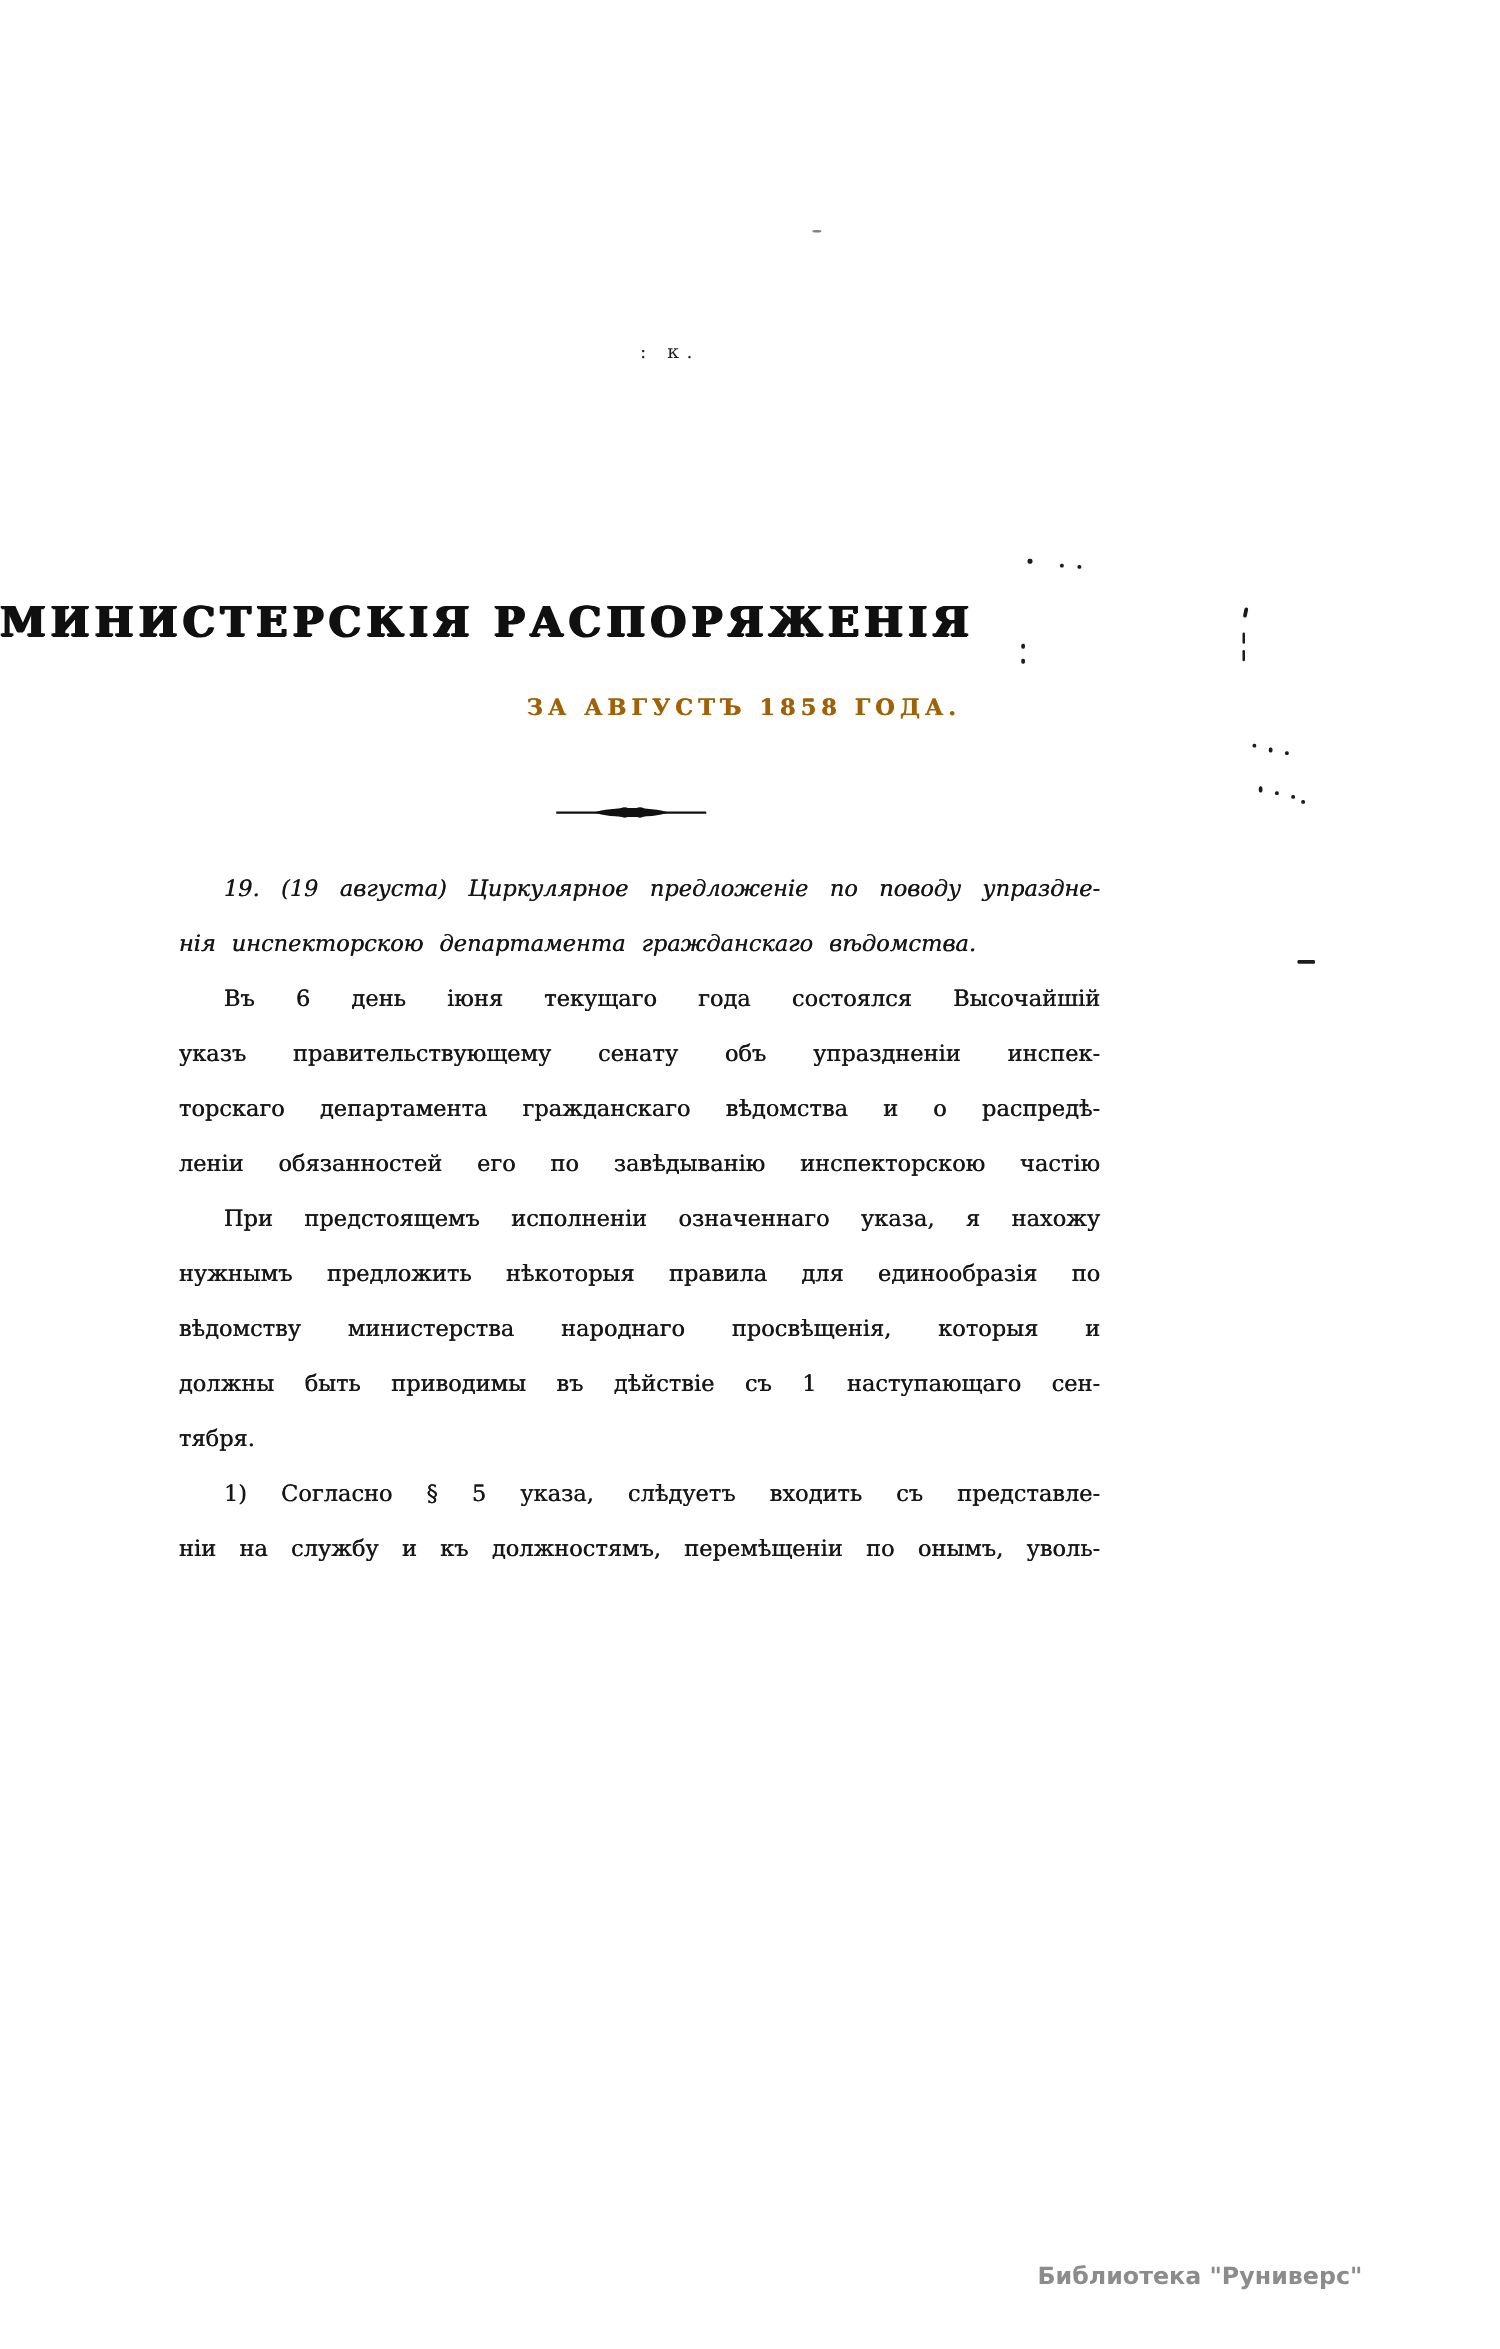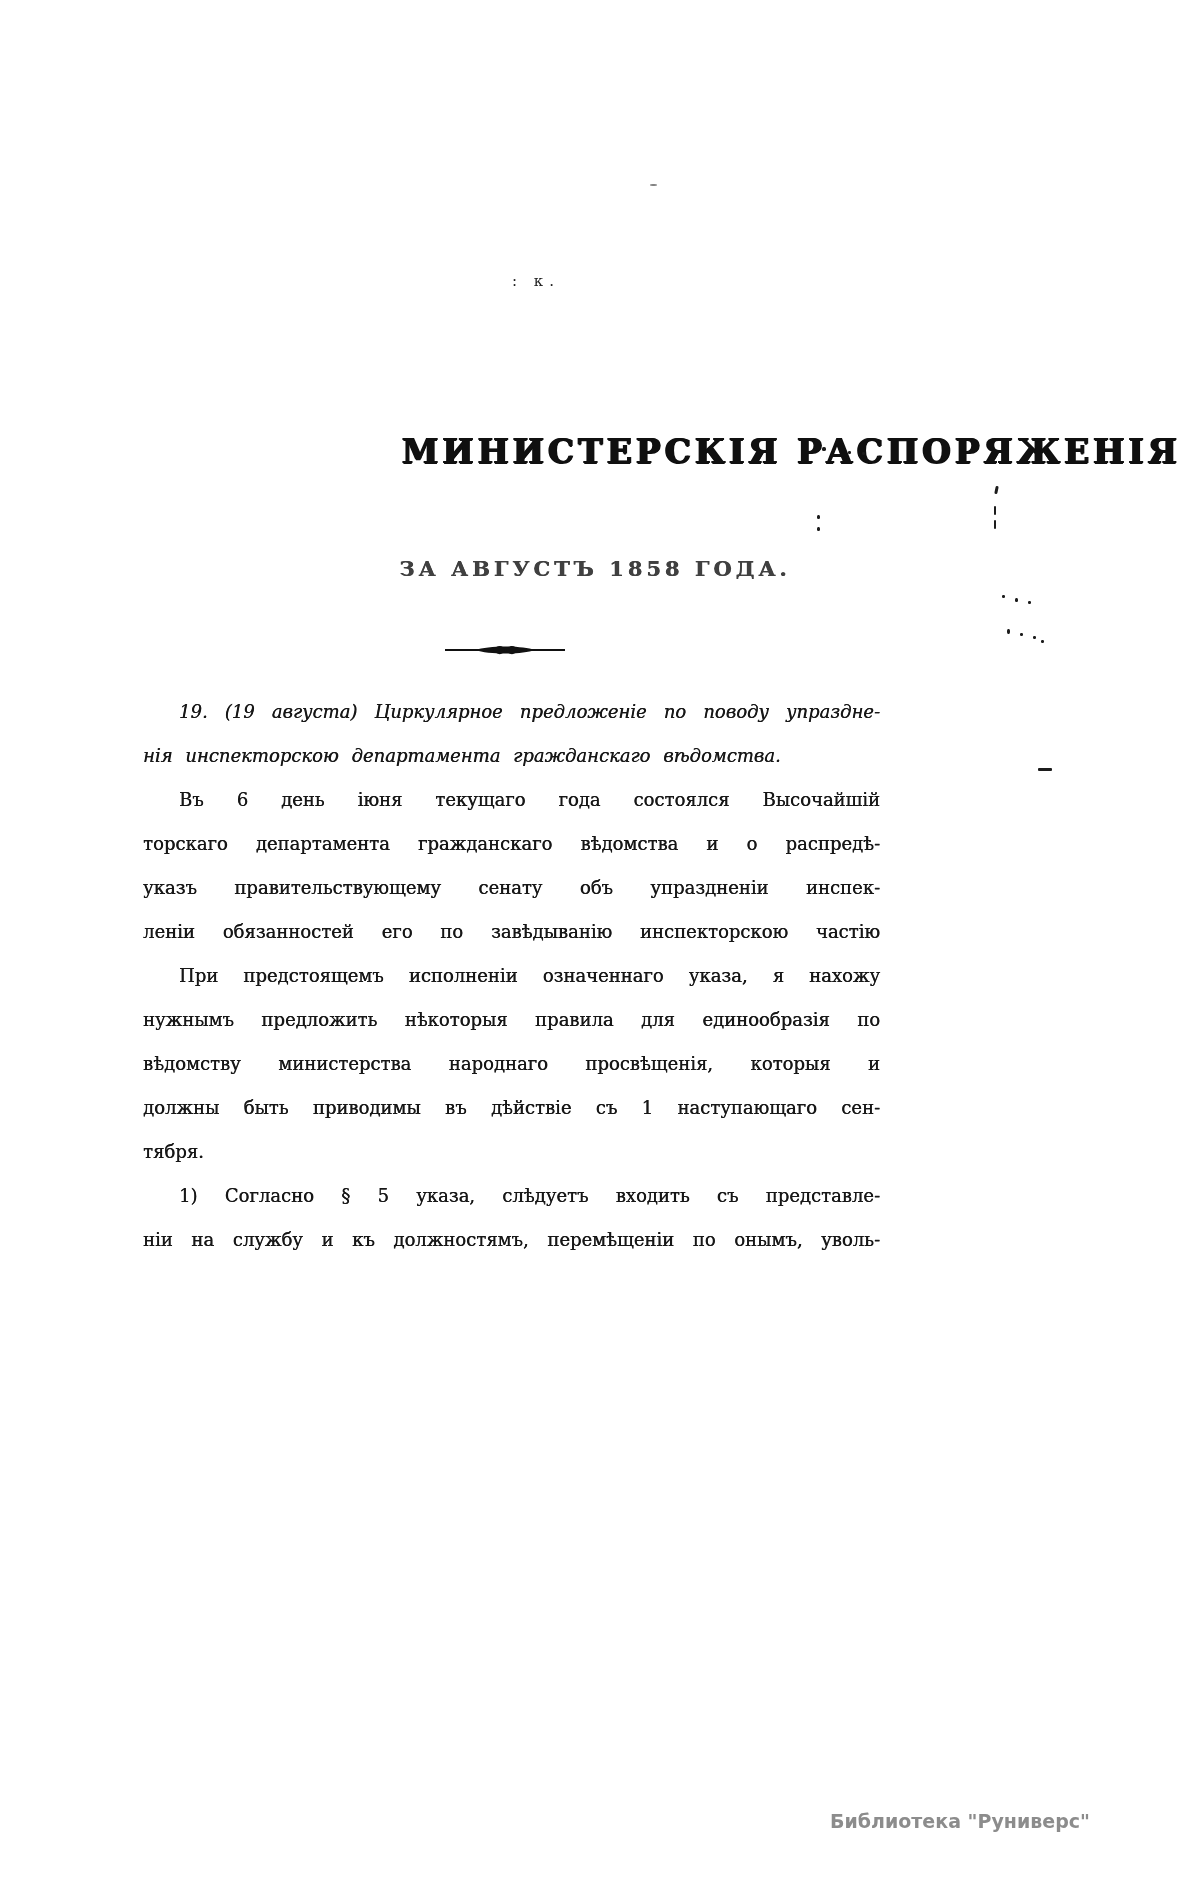--- a/index.html
+++ b/index.html
@@ -18,47 +18,46 @@
     position: absolute;
     left: 512px; top: 272px;
     font-size: 15px;
     letter-spacing: 6px;
     color: #1d1d1d;
   }
 
   
   .title-row {
     position: absolute;
-    left: 0; top: 432px;
+    left: 0; top: 478px;
     width: 1160px;
-    text-align: right;
-    padding-left: 21px;
+    text-align: left;
   }
   .doc-title {
     font-family: "DejaVu Serif", serif;
     font-weight: bold;
     font-size: 33px;
     letter-spacing: 4px;
     color: #101010;
     text-shadow: 0.9px 0 0 currentColor, -0.9px 0 0 currentColor, 0 0.5px 0 currentColor;
     white-space: nowrap;
   }
 
   .subtitle-row {
     position: absolute;
     left: 0; top: 556px;
     width: 1190px;
     text-align: center;
   }
   .doc-subtitle {
     font-family: "DejaVu Serif", serif;
     font-weight: bold;
-    font-size: 21px;
+    font-size: 18px;
     letter-spacing: 4px;
-    color: #404040;
+    color: #a16207;
     text-shadow: 0.4px 0 0 currentColor;
     white-space: nowrap;
   }
 
   .divider {
     position: absolute;
     left: 443px; top: 642px;
     width: 124px; height: 16px;
   }
 
@@ -144,22 +143,22 @@
 
   <div class="body-col">
 
     <div class="ital">
       <div class="line indent">19. (19 августа) Циркулярное предложеніе по поводу упраздне-</div>
       <div class="line end">нія инспекторскою департамента гражданскаго вѣдомства.</div>
     </div>
 
     <div>
       <div class="line indent">Въ 6 день іюня текущаго года состоялся Высочайшій</div>
+      <div class="line">указъ правительствующему сенату объ упраздненіи инспек-</div>
       <div class="line">торскаго департамента гражданскаго вѣдомства и о распредѣ-</div>
-      <div class="line">указъ правительствующему сенату объ упраздненіи инспек-</div>
       <div class="line">леніи обязанностей его по завѣдыванію инспекторскою частію</div>
     </div>
 
     <div>
       <div class="line indent">При предстоящемъ исполненіи означеннаго указа, я нахожу</div>
       <div class="line">нужнымъ предложить нѣкоторыя правила для единообразія по</div>
       <div class="line">вѣдомству министерства народнаго просвѣщенія, которыя и</div>
       <div class="line">должны быть приводимы въ дѣйствіе съ 1 наступающаго сен-</div>
       <div class="line end">тября.</div>
     </div>

